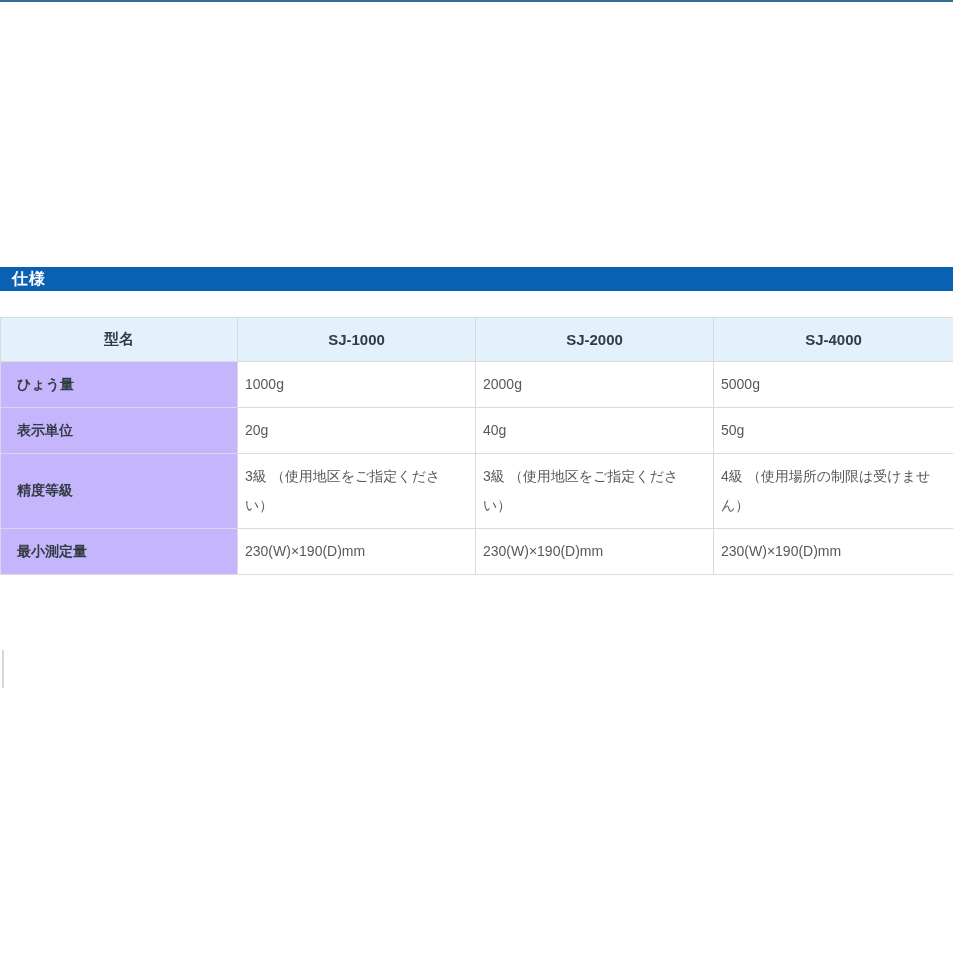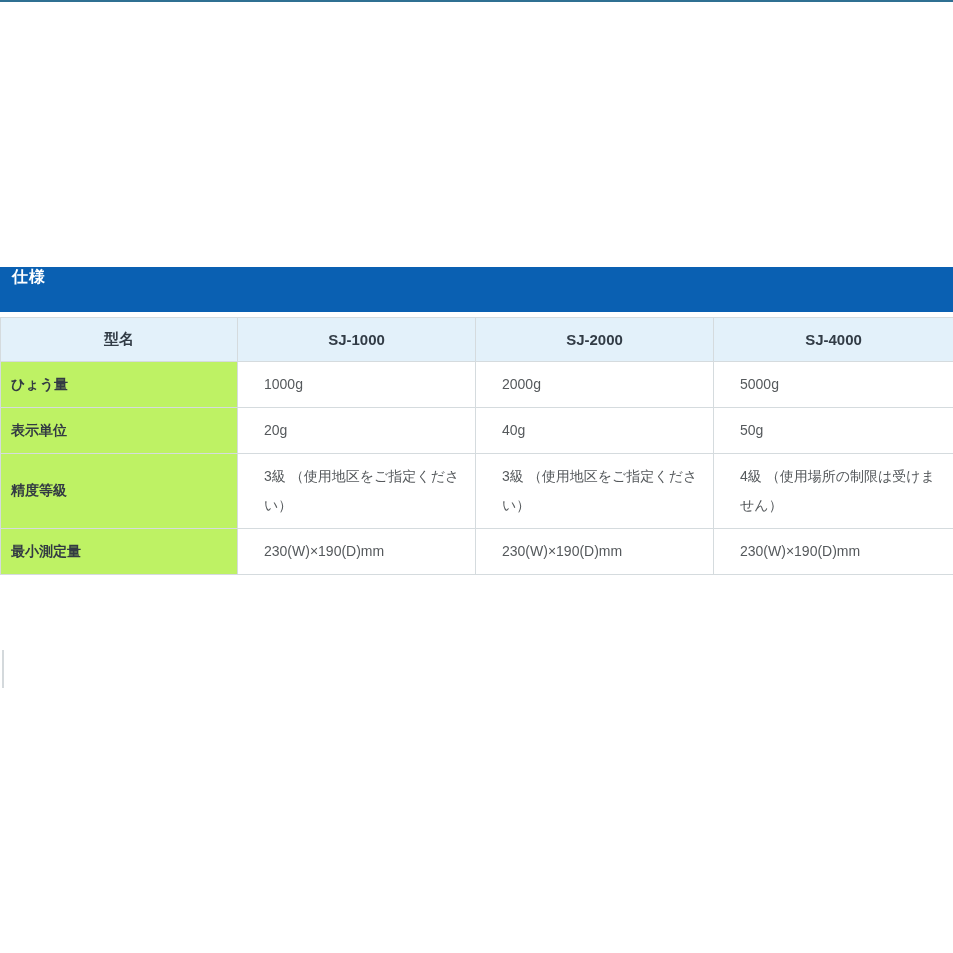--- a/index.html
+++ b/index.html
@@ -5,23 +5,23 @@
   * { margin: 0; padding: 0; box-sizing: border-box; }
   html, body { width: 953px; height: 953px; background: #ffffff; overflow: hidden; }
   body { font-family: "Liberation Sans", "DejaVu Sans", sans-serif; position: relative; }
 
   .top-line {
     position: absolute; top: 0; left: 0; width: 953px; height: 2px;
     background: #2f7092;
   }
 
   .section-bar {
-    position: absolute; top: 267px; left: 0; width: 953px; height: 45px;
+    position: absolute; top: 267px; left: 0; width: 953px; height: 24px;
     background: #0a60b2;
-    display: flex; align-items: flex-start;
+    display: flex; align-items: center;
   }
   .section-bar .title {
     color: #ffffff; font-size: 16px; font-weight: bold;
     padding-left: 12px; letter-spacing: 1px;
   }
 
   table.spec {
     position: absolute; top: 317px; left: 0; width: 953px;
     border-collapse: collapse; table-layout: fixed;
     font-size: 14px;
@@ -31,29 +31,29 @@
     vertical-align: middle;
     margin-left: 14px;
   }
   table.spec th {
     background: #e3f1fa;
     color: #323c46;
     font-size: 15px; font-weight: bold;
     height: 44px; text-align: center;
   }
   table.spec td.rowlabel {
-    background: #bef264;
+    background: #c4b5fd;
     color: #333b43;
     font-weight: bold; font-size: 14px;
-    padding-left: 10px; text-align: left;
+    padding-left: 16px; text-align: left;
   }
   table.spec td.val {
     background: #ffffff;
     color: #55595c;
-    padding: 8px 10px 8px 26px;
+    padding: 8px 10px 8px 7px;
     text-align: left;
     line-height: 29px;
   }
   tr.r-std  { height: 44px; }
   tr.r-tall { height: 65px; }
 
   .edge-fragment {
     position: absolute; top: 650px; left: 2px; width: 2px; height: 38px;
     background: #d4d9dc;
   }

